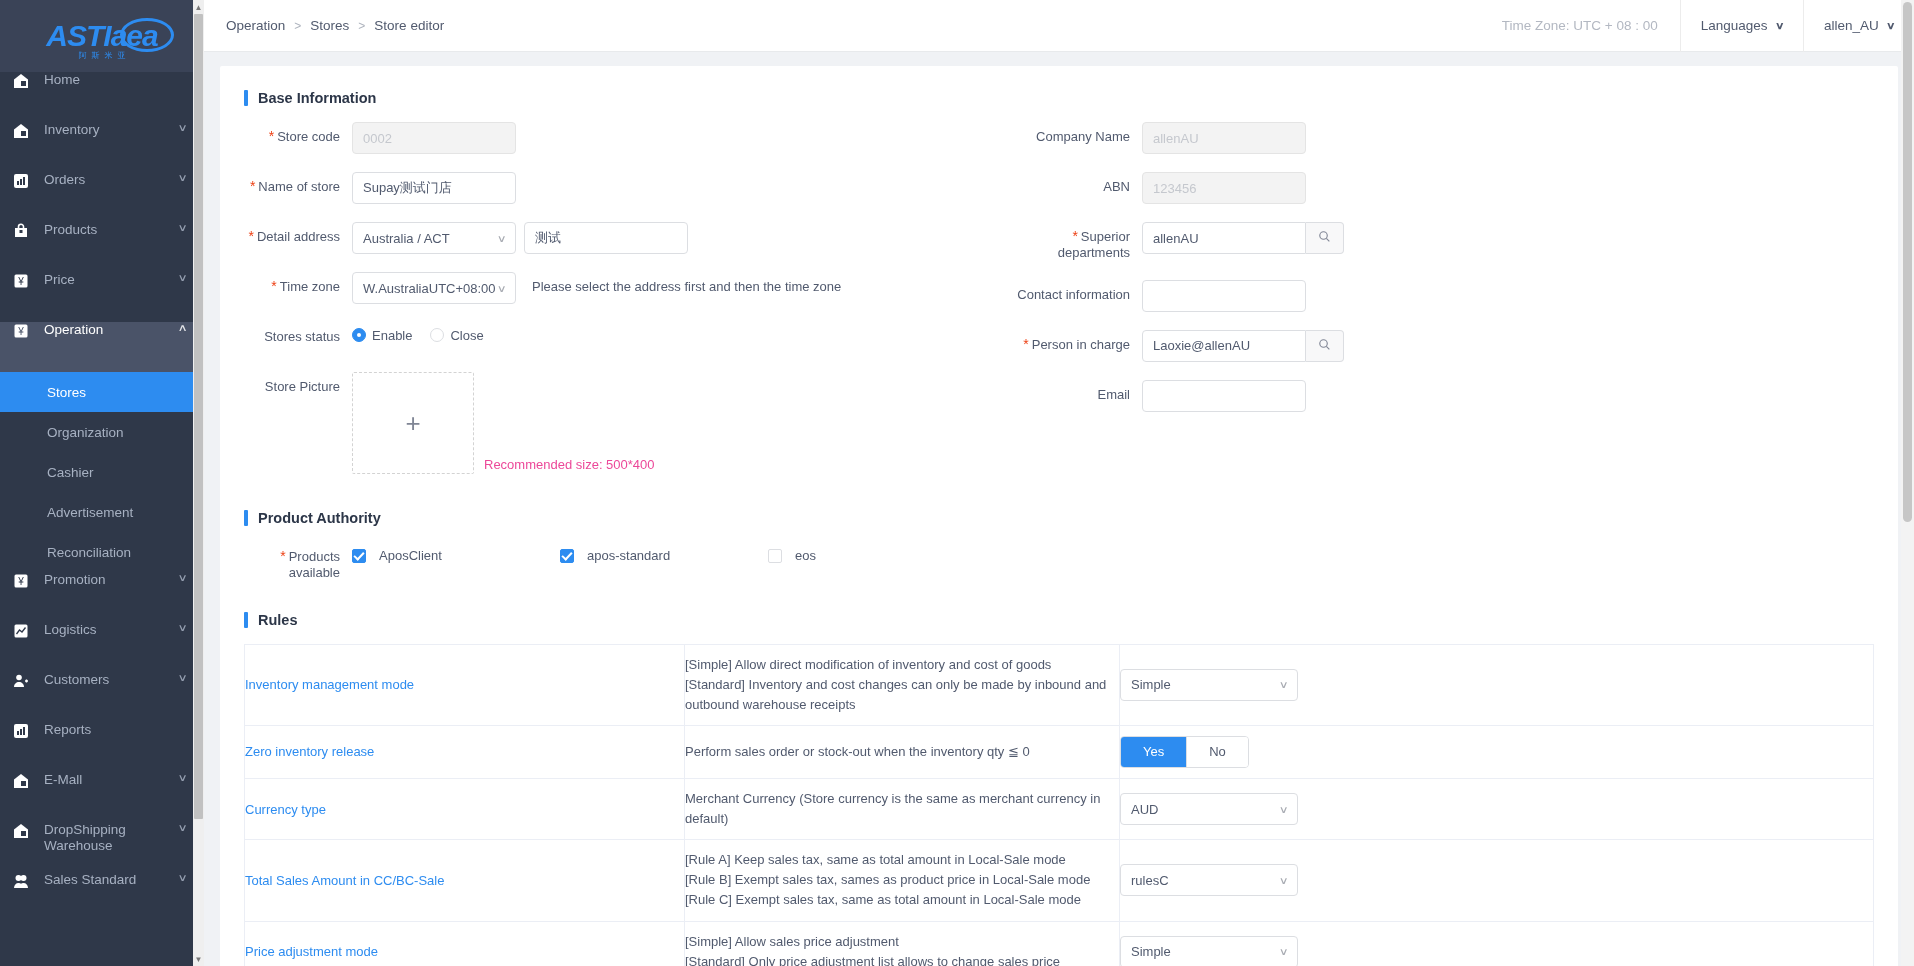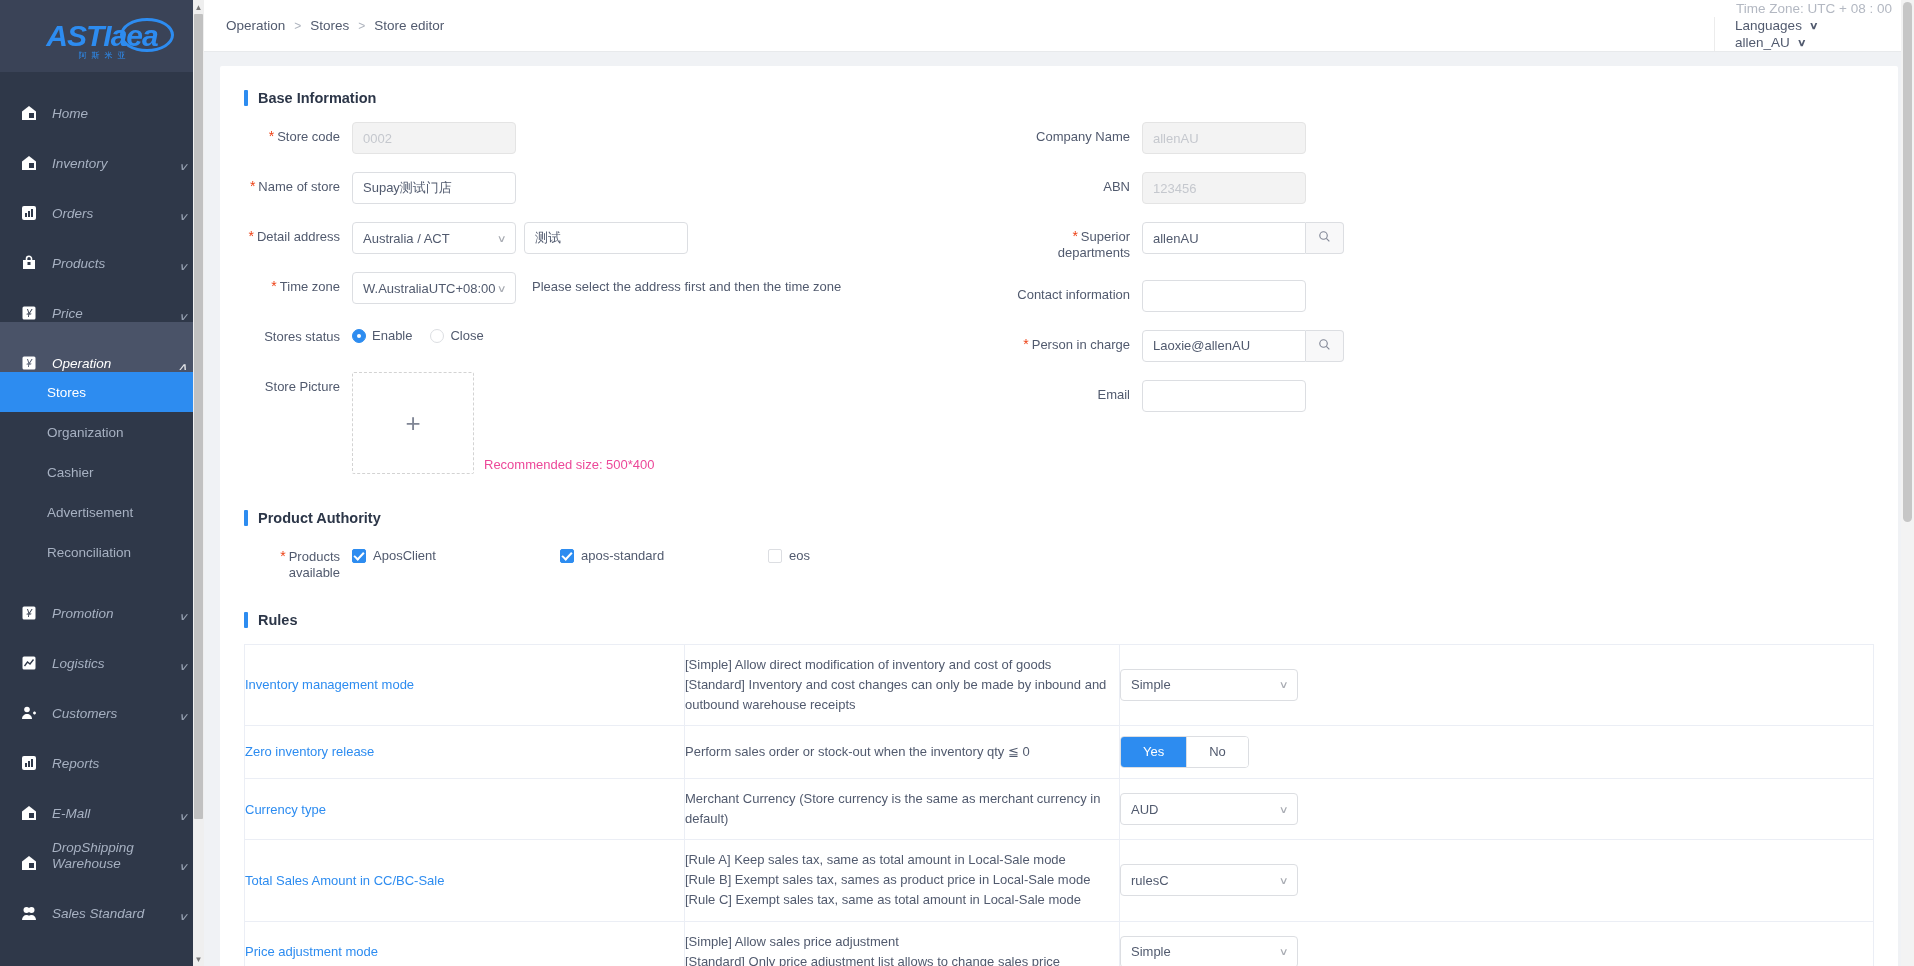--- a/index.html
+++ b/index.html
@@ -42,28 +42,27 @@
   .logo-ring {
     position: absolute;
     width: 54px; height: 34px;
     border: 3px solid #2d8cf0;
     border-radius: 50%;
     right: 30px; top: 18px;
     pointer-events: none;
   }
   .nav { list-style: none; }
   .nav-item {
-    display: flex; align-items: flex-end;
+    display: flex; align-items: flex-start;
     height: 50px;
-    padding: 0 18px 0 20px;
+    padding: 0 18px 0 12px;
     color: #a7b1c2;
     font-size: 13.5px;
     cursor: pointer;
     position: relative;
-    font-style: italic;
   }
   .nav-item.expanded { background: #4a5368; color: #fff; }
   .nav-item .ic {
     width: 18px; height: 18px; margin-right: 14px;
     flex: 0 0 18px;
     display: inline-flex; align-items: center; justify-content: center;
   }
   .nav-item .lbl { flex: 1; line-height: 1.2; }
   .nav-item .chev {
     font-size: 10px; opacity: .85; transform: scaleX(1.4);
@@ -98,21 +97,21 @@
     height: 52px; background: #fff;
     border-bottom: 1px solid #e8eaec;
     display: flex; align-items: center;
     padding-left: 22px;
     flex: 0 0 52px;
   }
   .crumbs { display: flex; align-items: center; font-size: 13.5px; color: #515a6e; }
   .crumbs .sep { margin: 0 9px; color: #adb3bd; font-size: 12px; }
   .crumbs .c-link { color: #515a6e; cursor: pointer; }
   .crumbs .c-cur { color: #515a6e; }
-  .topbar-right { margin-left: auto; display: flex; align-items: flex-start; height: 52px; flex-direction: column; }
+  .topbar-right { margin-left: auto; display: flex; align-items: flex-end; height: 52px; }
   .tz {
     color: #b3b8c2; font-size: 13.5px; padding: 0 22px;
     display: flex; align-items: center; height: 100%;
   }
   .tb-drop {
     display: flex; align-items: center; gap: 8px;
     padding: 0 20px; height: 100%;
     border-left: 1px solid #ececec;
     color: #515a6e; font-size: 13.5px; cursor: pointer;
   }
@@ -180,21 +179,21 @@
   .ingrp .inp { border-top-right-radius: 0; border-bottom-right-radius: 0; }
   .ingrp .sbtn {
     width: 38px; height: 32px;
     border: 1px solid #dcdee2; border-left: none;
     border-top-right-radius: 4px; border-bottom-right-radius: 4px;
     background: #f8f8f9; display: flex; align-items: center; justify-content: center;
     cursor: pointer; color: #808695;
   }
 
   .radios { display: flex; align-items: center; padding-top: 6px; gap: 18px; }
-  .rad { display: flex; align-items: center; gap: 6px; font-size: 13px; color: #515a6e; cursor: pointer; }
+  .rad { display: flex; align-items: flex-start; gap: 6px; font-size: 13px; color: #515a6e; cursor: pointer; }
   .rdot {
     width: 14px; height: 14px; border-radius: 50%;
     border: 1px solid #dcdee2; background: #fff;
     display: inline-block; position: relative;
   }
   .rdot.on { border-color: #2d8cf0; background: #2d8cf0; }
   .rdot.on::after {
     content: ""; position: absolute; left: 4px; top: 4px;
     width: 4px; height: 4px; border-radius: 50%; background: #fff;
   }
@@ -202,21 +201,21 @@
   .upload {
     width: 122px; height: 102px;
     border: 1px dashed #d3d3d3; border-radius: 2px;
     display: flex; align-items: center; justify-content: center;
     cursor: pointer; background: #fff;
   }
   .upload .plus { font-size: 26px; color: #808695; font-weight: 300; line-height: 1; }
   .rec-note { color: #ec4899; font-size: 13px; align-self: flex-end; margin-left: 10px; padding-bottom: 2px; }
 
   .checks { display: flex; align-items: flex-start; padding-top: 6px; flex: 1; }
-  .chk { display: flex; align-items: center; gap: 7px; font-size: 13px; color: #515a6e; cursor: pointer; width: 208px; }
+  .chk { display: flex; align-items: center; gap: 13px; font-size: 13px; color: #515a6e; cursor: pointer; width: 208px; }
   .cbox {
     width: 14px; height: 14px; border-radius: 2px;
     border: 1px solid #dcdee2; background: #fff;
     display: inline-flex; align-items: center; justify-content: center;
     flex: 0 0 14px;
   }
   .cbox.on { background: #2d8cf0; border-color: #2d8cf0; }
   .cbox.on::after {
     content: ""; width: 4px; height: 8px;
     border: solid #fff; border-width: 0 2px 2px 0;

